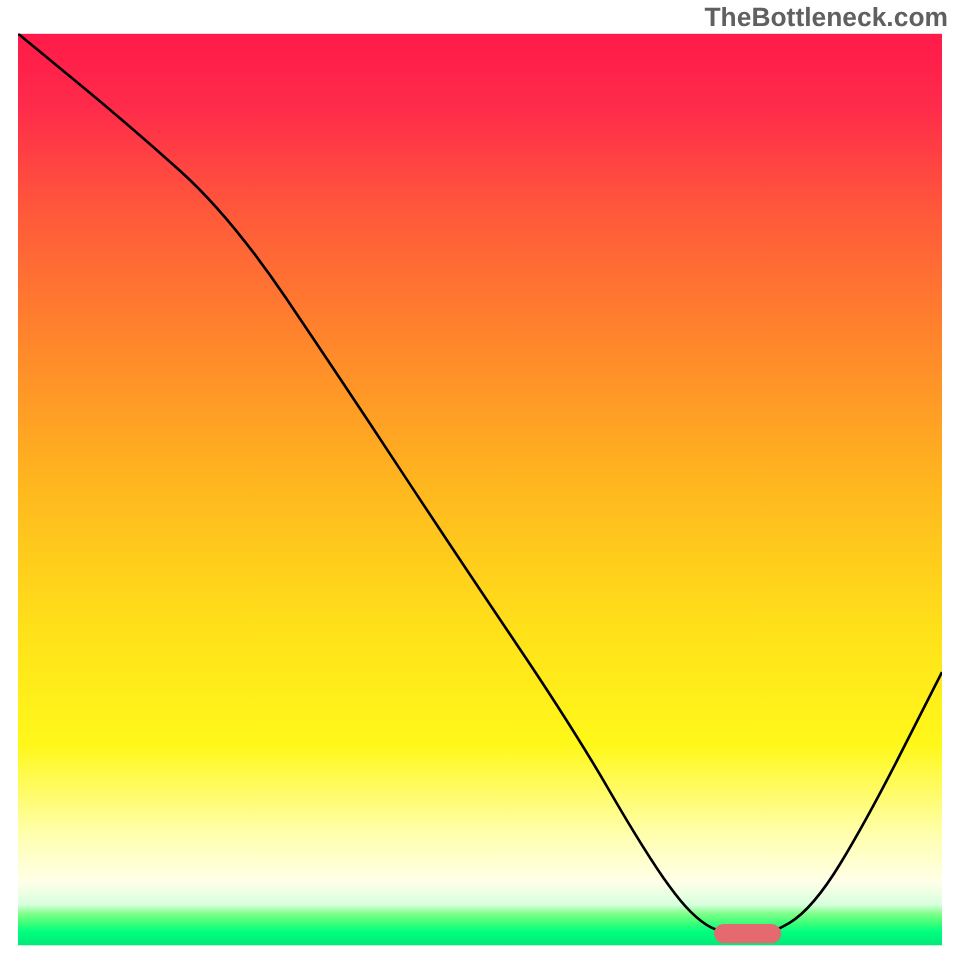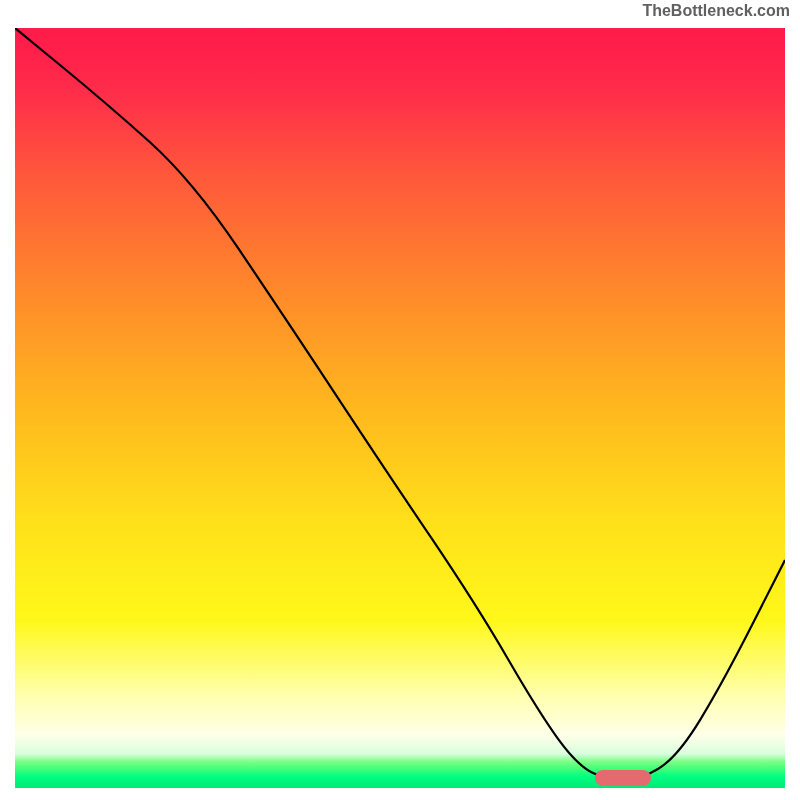--- a/index.html
+++ b/index.html
@@ -8,21 +8,21 @@
     height: 800px;
     background: #ffffff;
     font-family: Arial, sans-serif;
     position: relative;
     overflow: hidden;
   }
   .watermark {
     position: absolute;
     top: 2px;
     right: 10px;
-    font-size: 16px;
+    font-size: 22px;
     font-weight: bold;
     color: #606060;
     z-index: 10;
   }
   .chart-area {
     position: absolute;
     left: 15px;
     top: 28px;
     width: 770px;
     height: 760px;

